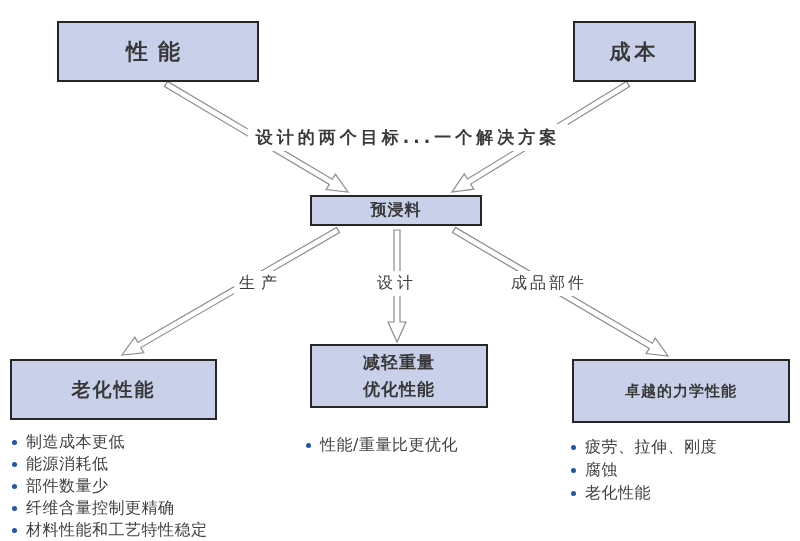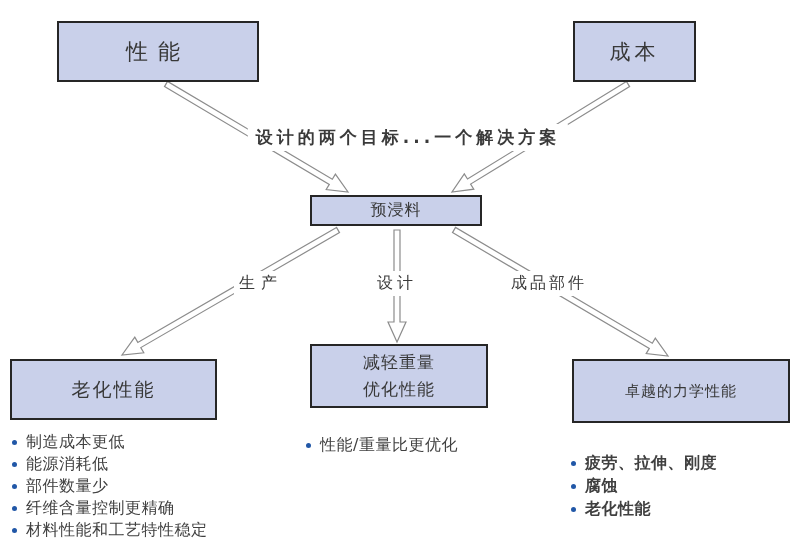--- a/index.html
+++ b/index.html
@@ -3,42 +3,42 @@
 <meta charset="utf-8">
 <style>
   html,body{margin:0;padding:0;background:#ffffff;}
   body{font-family:"DejaVu Sans","Liberation Sans",sans-serif;}
   .canvas{position:relative;width:800px;height:541px;background:#ffffff;overflow:hidden;}
   .arrows{position:absolute;left:0;top:0;width:800px;height:541px;}
   .arrows polygon{fill:#ffffff;stroke:#8c8c8c;stroke-width:1.2;}
 
   .box{position:absolute;display:flex;align-items:center;justify-content:center;
        background:#c9d0ea;border:2px solid #262626;box-sizing:border-box;
-       color:#383838;font-weight:400;text-align:center;}
+       color:#383838;font-weight:700;text-align:center;}
   .pos-performance{left:57px;top:21px;width:202px;height:61px;font-size:22px;letter-spacing:10px;}
   .pos-cost{left:573px;top:21px;width:123px;height:61px;font-size:21px;letter-spacing:4px;}
   .pos-prepreg{left:310px;top:195px;width:172px;height:31px;font-size:16px;letter-spacing:1px;}
   .pos-easy{left:10px;top:359px;width:207px;height:61px;font-size:19px;letter-spacing:2px;}
   .pos-weight{left:310px;top:344px;width:178px;height:64px;font-size:17px;letter-spacing:1px;}
   .pos-mech{left:572px;top:359px;width:218px;height:64px;font-size:15px;letter-spacing:1px;}
   .pos-weight .box-line{display:block;line-height:27px;}
 
   .goal-label{position:absolute;left:50%;top:124px;transform:translateX(-50%);
       background:#ffffff;padding:2px 8px;white-space:nowrap;
       font-size:17px;font-weight:600;letter-spacing:4px;color:#3a3a3a;margin-left:8px;}
   .branch-label{position:absolute;background:#ffffff;padding:2px 5px;white-space:nowrap;
       font-size:16px;color:#3a3a3a;font-weight:500;}
   .bl-production{left:234px;top:271px;letter-spacing:6px;}
   .bl-design{left:372px;top:271px;letter-spacing:4px;}
   .bl-parts{left:506px;top:271px;letter-spacing:3px;}
 
   .bullet-list{position:absolute;}
   .list-easy{left:12px;top:431px;}
   .list-weight{left:306px;top:434px;}
-  .list-mech{left:571px;top:452px;font-weight:bold;}
+  .list-mech{left:571px;top:436px;}
   .bullet-row{display:flex;align-items:center;height:22px;}
   .list-mech .bullet-row{height:23px;}
   .dot{width:5px;height:5px;border-radius:50%;background:#2157a7;margin-right:9px;flex:0 0 auto;}
   .bullet-text{font-size:16px;color:#404040;white-space:nowrap;letter-spacing:0.5px;}
 </style>
 </head>
 <body>
 
 <div class="canvas">
 

